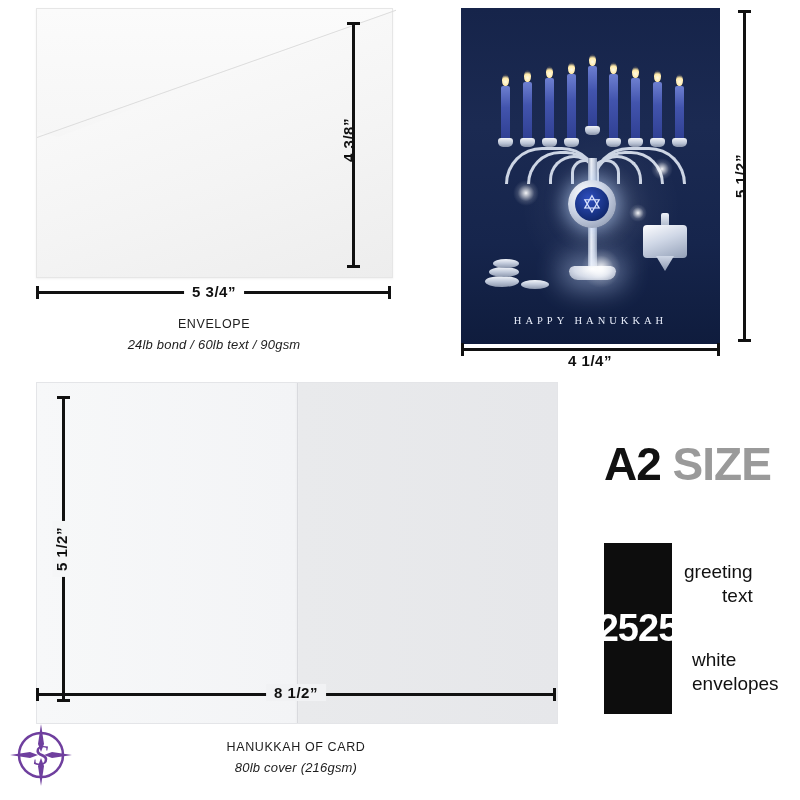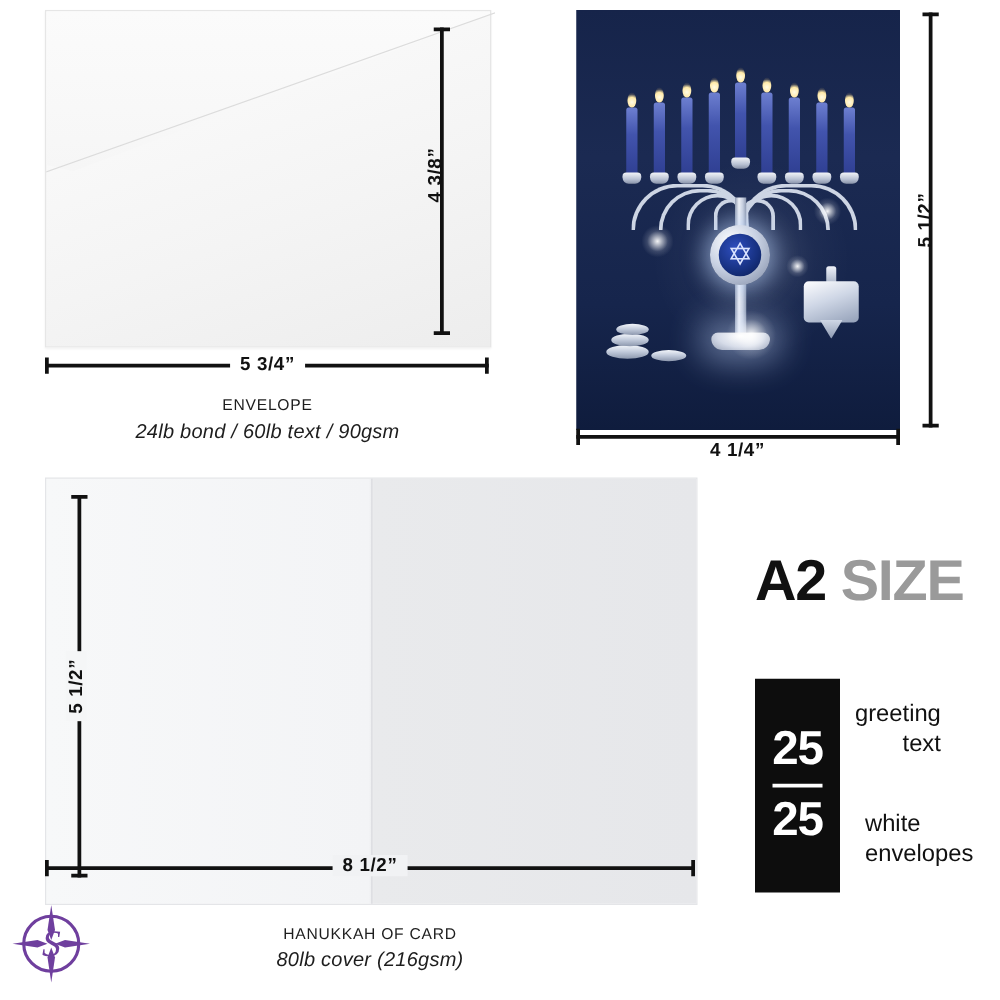--- a/index.html
+++ b/index.html
@@ -38,21 +38,21 @@
   .caption {
     position: absolute;
     text-align: center;
     font-size: 12.5px;
     letter-spacing: 0.6px;
     color: #1d1d1d;
     white-space: nowrap;
   }
   .caption.sub {
     font-style: italic;
-    font-size: 16px;
+    font-size: 13px;
     letter-spacing: 0.2px;
   }
 
   
   #envelope {
     left: 36px; top: 8px; width: 355px; height: 268px;
     background: linear-gradient(160deg,#fdfdfd 0%, #f4f4f4 60%, #ededed 100%);
     border: 1px solid #e6e6e6;
     box-shadow: 0 1px 2px rgba(0,0,0,0.06);
   }
@@ -196,21 +196,21 @@
     letter-spacing: -1px;
   }
   #a2-size .light { color: #9a9a9a; }
   #a2-size .dark { color: #111111; }
   #count-box {
     position: absolute;
     left: 604px; top: 543px; width: 68px; height: 171px;
     background: #0d0d0d;
     color: #ffffff;
     display: flex;
-    flex-direction: column;
+    flex-direction: row;
     align-items: center;
     justify-content: center;
   }
   #count-box .num {
     font-size: 38px;
     font-weight: bold;
     line-height: 1.05;
     letter-spacing: -1px;
   }
   #count-box .rule {
@@ -317,20 +317,21 @@
   <div class="coin" style="left:24px; top:268px; width:34px; height:11px;"></div>
   <div class="coin" style="left:28px; top:259px; width:30px; height:10px;"></div>
   <div class="coin" style="left:32px; top:251px; width:26px; height:9px;"></div>
   <div class="coin" style="left:60px; top:272px; width:28px; height:9px;"></div>
 
   <div class="sparkle" style="left:52px;  top:172px; width:26px; height:26px;"></div>
   <div class="sparkle" style="left:190px; top:150px; width:22px; height:22px;"></div>
   <div class="sparkle" style="left:120px; top:240px; width:40px; height:40px;"></div>
   <div class="sparkle" style="left:168px; top:196px; width:18px; height:18px;"></div>
 
+  <div id="card-greeting">HAPPY HANUKKAH</div>
 </div>
 
 <div class="dimline v" style="left:743px; top:10px; height:332px;"></div>
 <div class="tick h" style="left:738px; top:10px;"></div>
 <div class="tick h" style="left:738px; top:339px;"></div>
 <div class="dimlabel vert" style="left:740px; top:176px; transform: translate(-50%,-50%) rotate(-90deg);">5  1/2”</div>
 
 <div class="dimline h" style="left:461px; top:348px; width:259px;"></div>
 <div class="tick v" style="left:461px; top:343px;"></div>
 <div class="tick v" style="left:717px; top:343px;"></div>

